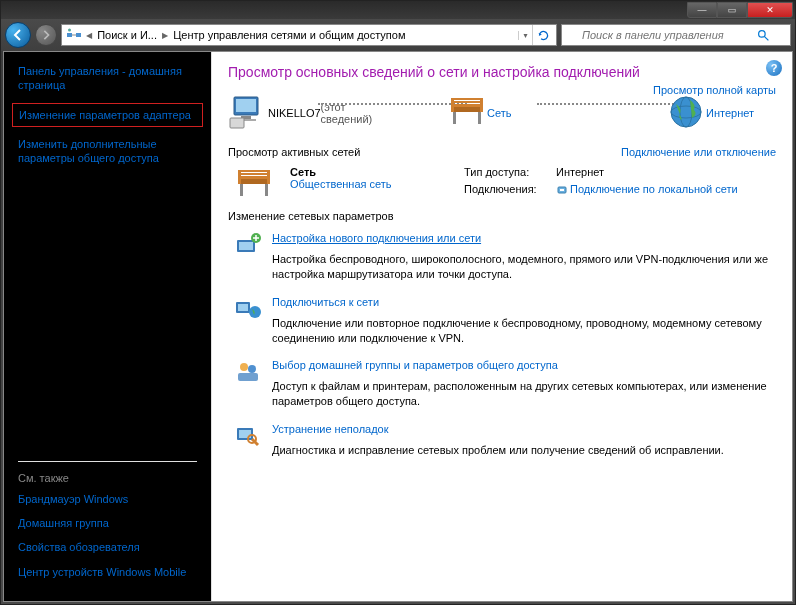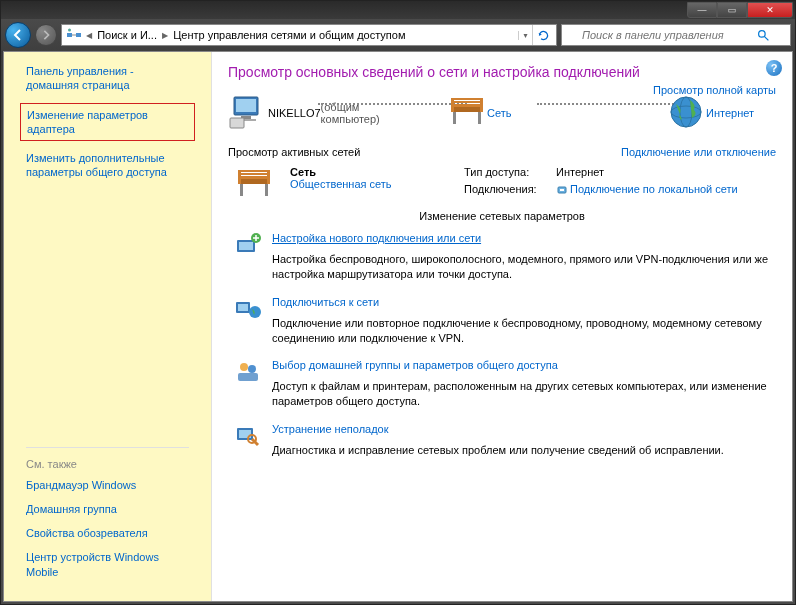--- a/index.html
+++ b/index.html
@@ -18,21 +18,21 @@
 .addrbar { flex: 1; height: 22px; background: #fff; border: 1px solid #888; display: flex; align-items: center; font-size: 11px; padding: 0 2px; }
 .addricon { width: 16px; height: 16px; margin: 0 2px; display: inline-flex; align-items: center; justify-content: center; }
 .addrseg { padding: 0 3px; color: #000; cursor: pointer; }
 .addrchev { color: #666; font-size: 8px; padding: 0 2px; cursor: pointer; }
 .addrref { width: 22px; height: 20px; border-left: 1px solid #ccc; display: flex; align-items: center; justify-content: center; color: #0066cc; cursor: pointer; font-size: 11px; }
 .addrdrop { width: 14px; border-left: 1px solid #ccc; display: flex; align-items: center; justify-content: center; color: #666; cursor: pointer; font-size: 8px; }
 .searchbar { width: 230px; height: 22px; background: #fff; border: 1px solid #888; display: flex; align-items: center; padding: 0 20px; font-size: 11px; }
 .searchbar input { border: none; outline: none; flex: 1; font-style: italic; color: #888; font-size: 11px; }
 .searchicon { color: #0078d4; cursor: pointer; font-size: 12px; }
 .content { position: absolute; top: 50px; left: 2px; right: 2px; bottom: 2px; background: #fff; display: flex; border: 1px solid #888; }
-.sidebar { width: 208px; background: #fef9c3; border-right: 1px solid #e0e0e0; padding: 12px 22px; display: flex; flex-direction: column; font-size: 11px; justify-content: space-between; }
+.sidebar { width: 208px; background: #000000; border-right: 1px solid #e0e0e0; padding: 12px 14px; display: flex; flex-direction: column; font-size: 11px; justify-content: space-between; }
 .sidetop { flex: 1; }
 .sidelink { color: #0066cc; margin-bottom: 10px; cursor: pointer; line-height: 1.3; }
 .sidelink.highlight { border: 1.5px solid #d02020; padding: 4px 6px; margin-left: -6px; margin-right: -6px; }
 .sidebottom { border-top: 1px solid #e0e0e0; padding-top: 10px; }
 .sidehdr { color: #888; font-size: 11px; margin-bottom: 8px; }
 .main { flex: 1; padding: 12px 16px; overflow: auto; position: relative; }
 .helpicon { position: absolute; top: 8px; right: 10px; width: 16px; height: 16px; border-radius: 50%; background: radial-gradient(circle at 30% 30%, #7ac0f5, #1a70c0); color: #fff; font-size: 11px; font-weight: bold; display: flex; align-items: center; justify-content: center; cursor: pointer; }
 .pagetitle { color: #a21caf; font-size: 14px; margin-bottom: 12px; }
 .netmap { display: flex; align-items: center; justify-content: space-between; margin-bottom: 4px; position: relative; }
 .netnode { display: flex; flex-direction: row; align-items: center; width: 110px; font-size: 11px; }
@@ -49,21 +49,21 @@
 .anicon { width: 44px; height: 36px; }
 .aninfo { flex-basis: 160px; }
 .anname { font-weight: bold; }
 .antype { color: #0066cc; cursor: pointer; }
 .anprops { flex: 1; display: grid; grid-template-columns: 92px 1fr; row-gap: 5px; font-size: 11px; }
 .anprops .lbl { color: #000; }
 .anprops .val { color: #000; }
 .anprops .lnk { color: #0066cc; cursor: pointer; }
 .connicon { display: inline-block; width: 12px; height: 12px; vertical-align: middle; margin-right: 2px; }
 .taskgroup { margin-top: 6px; }
-.tasktitle { font-size: 11px; color: #000; margin-bottom: 10px; text-align: center; }
+.tasktitle { font-size: 11px; color: #000; margin-bottom: 10px; }
 .task { display: flex; gap: 10px; margin-bottom: 14px; padding-left: 6px; }
 .taskicon { width: 28px; height: 28px; flex-shrink: 0; }
 .taskbody { flex: 1; font-size: 11px; }
 .tasklink { color: #0066cc; cursor: pointer; }
 .tasklink.und { text-decoration: underline; }
 .taskdesc { color: #000; margin-top: 8px; line-height: 1.35; }
 svg { display: block; }
 </style>
 </head>
 <body>
@@ -147,21 +147,21 @@
           <div class="nodeicon">
             <svg width="40" height="40" viewBox="0 0 40 40">
                 <rect x="6" y="5" width="24" height="18" rx="1" fill="#3a7ab8" stroke="#2a5a88"></rect>
                 <rect x="8" y="7" width="20" height="13" fill="#a0d0f0"></rect>
                 <rect x="13" y="24" width="10" height="3" fill="#888"></rect>
                 <rect x="8" y="27" width="20" height="2" fill="#aaa"></rect>
                 <rect x="2" y="26" width="14" height="10" rx="1" fill="#d8d8d8" stroke="#888"></rect>
               </svg>
           </div>
           <div class="nodename">NIKELLO7</div>
-          <div class="nodesubt">(общим компьютер)</div>
+          <div class="nodesubt">(этот сведений)</div>
         </div>
         <div class="netconn"></div>
         <div class="netnode">
           <div class="nodeicon">
             <svg width="40" height="40" viewBox="0 0 40 40">
                 <rect x="4" y="12" width="32" height="3" fill="#d08030"></rect>
                 <rect x="4" y="15" width="32" height="5" fill="#b06820"></rect>
                 <rect x="6" y="20" width="3" height="12" fill="#888"></rect>
                 <rect x="31" y="20" width="3" height="12" fill="#888"></rect>
                 <rect x="4" y="6" width="3" height="14" fill="#d08030"></rect>

